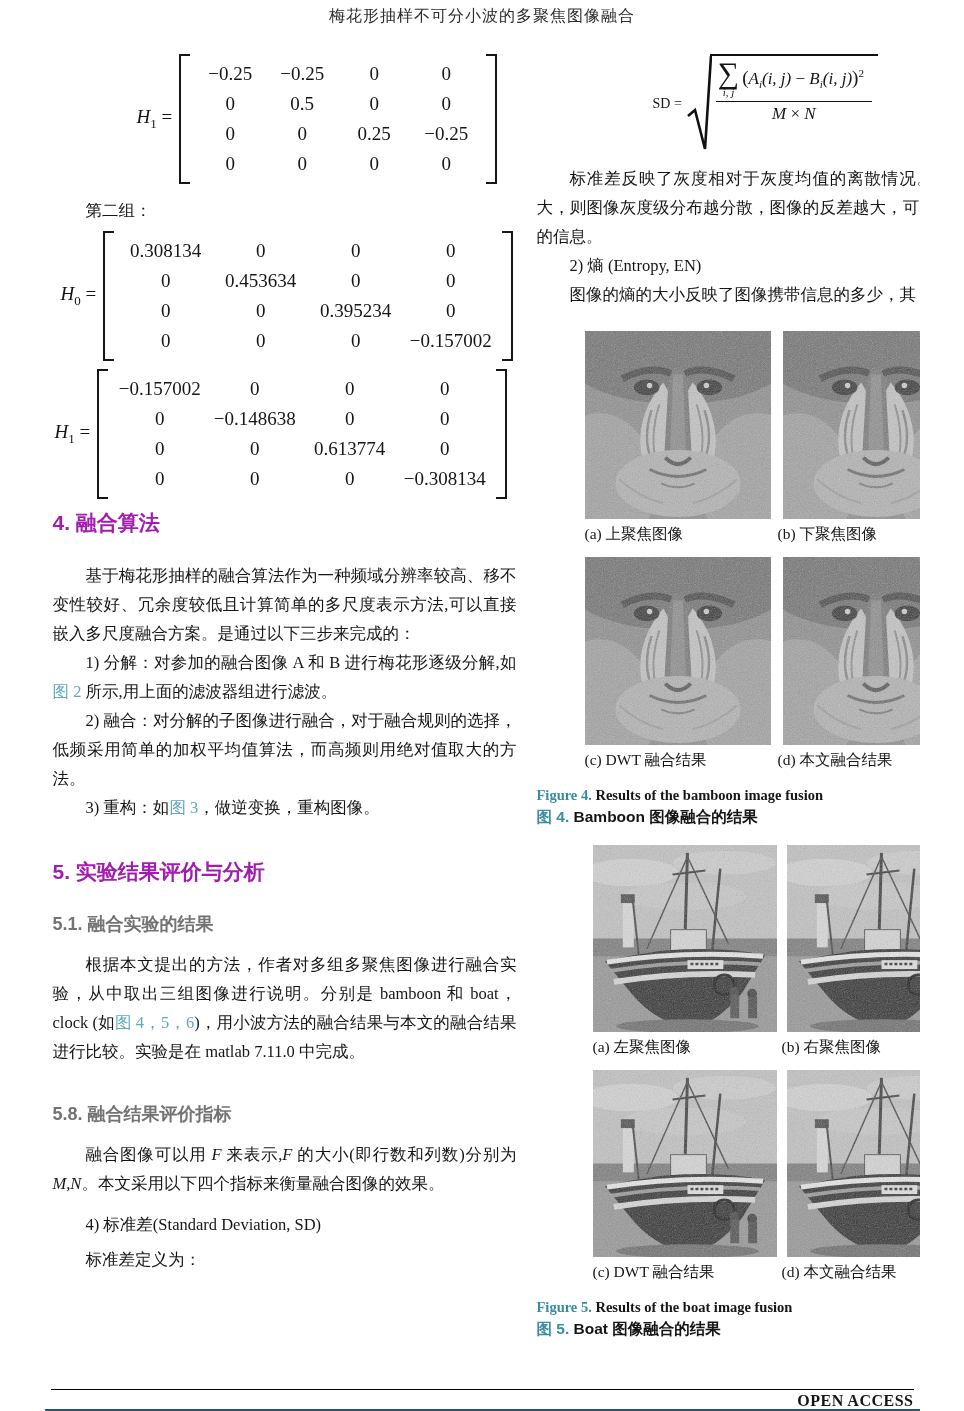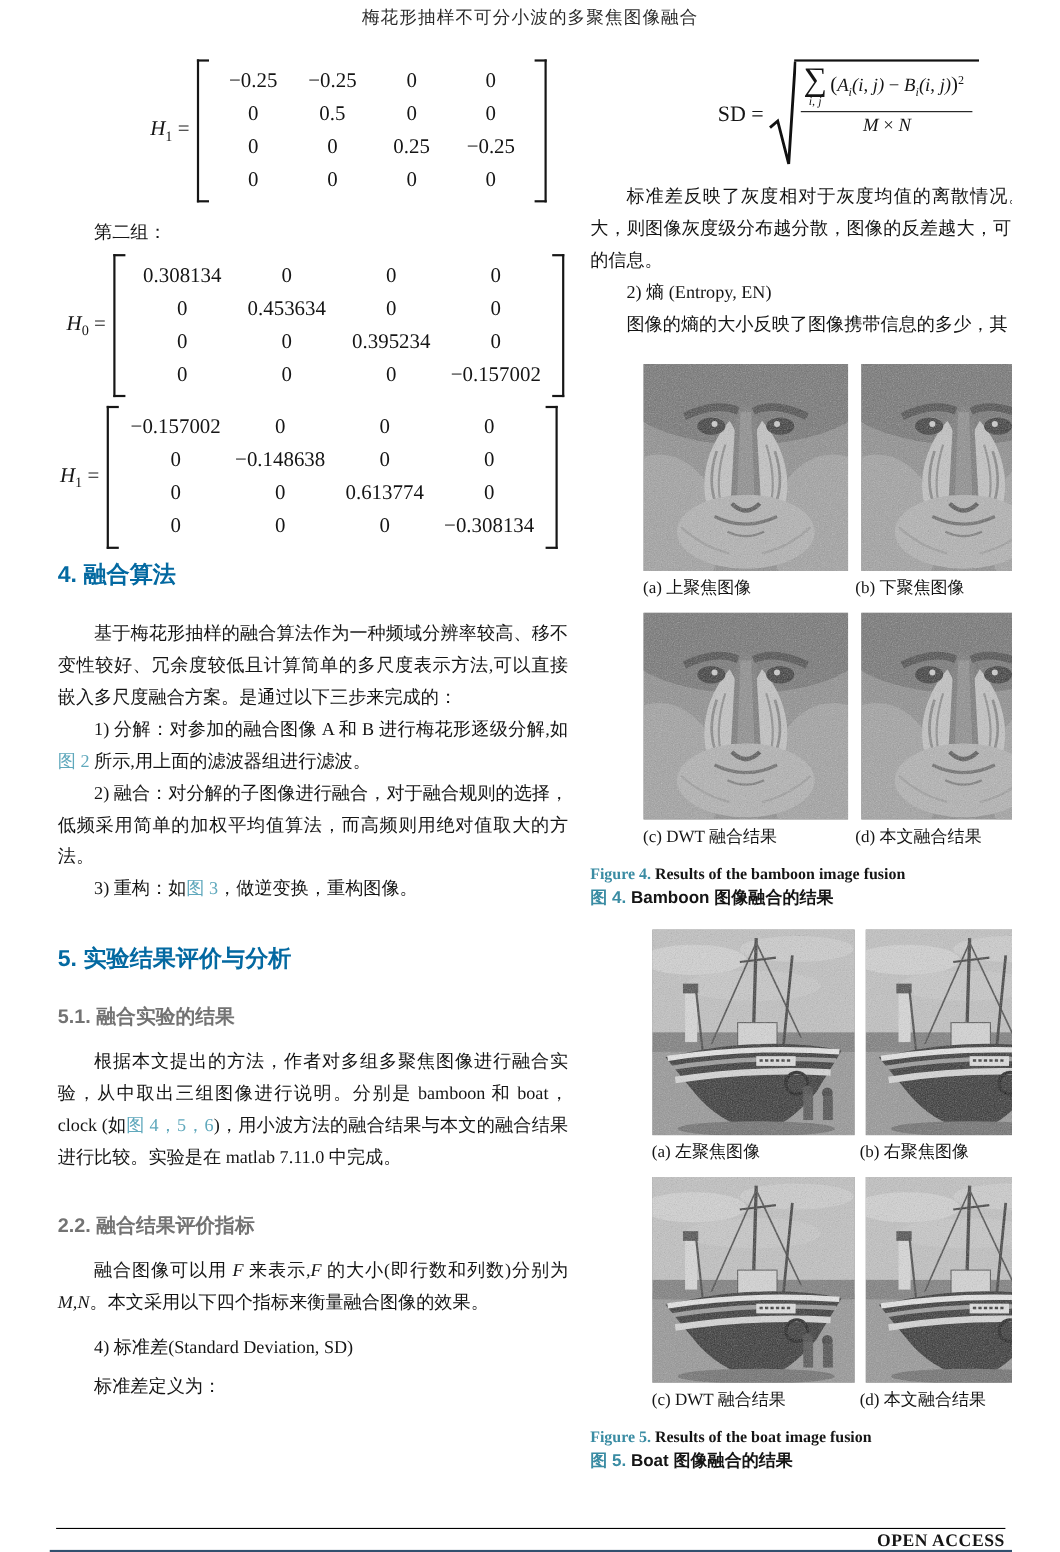--- a/index.html
+++ b/index.html
@@ -9,38 +9,38 @@
   .doc-title{position:absolute;top:6px;left:0;right:0;text-align:center;font-size:16px;letter-spacing:1px;color:#2b2b2b;}
   
   .col{position:absolute;top:40px;}
   .col-left{left:8px;width:464px;}
   .col-right{left:492px;width:466px;}
   
   .para{font-size:16.5px;line-height:29px;text-align:justify;text-indent:2em;margin:0;}
   .link{color:#5fa8bc;}
   .ital{font-style:italic;}
   
-  .h-sec{font-family:"Liberation Sans","DejaVu Sans",sans-serif;font-weight:bold;color:#0369a1;font-size:21px;line-height:28px;margin:0;}
+  .h-sec{font-family:"Liberation Sans","DejaVu Sans",sans-serif;font-weight:bold;color:#a21caf;font-size:21px;line-height:28px;margin:0;}
   .h-sub{font-family:"Liberation Sans","DejaVu Sans",sans-serif;font-weight:bold;color:#737373;font-size:18px;line-height:24px;margin:0;}
   
   .mat-block{display:flex;align-items:center;font-size:19px;}
   .mat-label{white-space:nowrap;margin-right:7px;}
   .mat-label i{font-family:"Liberation Serif",serif;}
   .mat-label sub{font-size:13px;}
   .bracket{width:9px;border:2px solid #161616;align-self:stretch;}
   .bracket.left{border-right:none;}
   .bracket.right{border-left:none;}
   .mgrid{display:flex;flex-direction:column;padding:5px 4px;}
   .mrow{display:flex;}
   .mcell{text-align:center;line-height:30px;}
   .narrow .mcell{width:72px;}
   .wide .mcell{width:95px;}
   
   .equation{display:flex;align-items:center;margin:14px 0 0 0;padding-left:116px;height:100px;}
-  .eq-lhs{font-size:20px;margin-right:4px;white-space:nowrap;}
+  .eq-lhs{font-size:14px;margin-right:4px;white-space:nowrap;}
   .root-group{display:flex;align-items:flex-start;}
   .radical-svg{display:block;margin-right:-2px;}
   .under-root{border-top:2.2px solid #111;padding:4px 6px 0 6px;}
   .frac-num{display:flex;align-items:center;justify-content:center;border-bottom:1.6px solid #111;padding:0 8px 3px 2px;}
   .sum-block{display:inline-flex;flex-direction:column;align-items:center;margin-right:3px;}
   .sum-glyph{font-size:30px;line-height:26px;}
   .sum-limits{font-size:11px;font-style:italic;line-height:12px;}
   .num-expr{font-size:17px;white-space:nowrap;}
   .num-expr sub{font-size:11px;font-style:italic;}
   .num-expr sup{font-size:11px;}
@@ -246,21 +246,21 @@
     <p class="para" style="margin-top:24px"><span>基于梅花形抽样的融合算法作为一种频域分辨率较高、移不变性较好、冗余度较低且计算简单的多尺度表示方法,可以直接嵌入多尺度融合方案。是通过以下三步来完成的：</span></p>
     <p class="para"><span>1) 分解：对参加的融合图像 A 和 B 进行梅花形逐级分解,如</span><span class="link">图 2</span><span> 所示,用上面的滤波器组进行滤波。</span></p>
     <p class="para"><span>2) 融合：对分解的子图像进行融合，对于融合规则的选择，低频采用简单的加权平均值算法，而高频则用绝对值取大的方法。</span></p>
     <p class="para"><span>3) 重构：如</span><span class="link">图 3</span><span>，做逆变换，重构图像。</span></p>
 
     <h2 class="h-sec" style="margin-top:36px">5. 实验结果评价与分析</h2>
     <h3 class="h-sub" style="margin-top:26px">5.1. 融合实验的结果</h3>
 
     <p class="para" style="margin-top:14px"><span>根据本文提出的方法，作者对多组多聚焦图像进行融合实验，从中取出三组图像进行说明。分别是 bamboon 和 boat，clock (如</span><span class="link">图 4，5，6</span><span>)，用小波方法的融合结果与本文的融合结果进行比较。实验是在 matlab 7.11.0 中完成。</span></p>
 
-    <h3 class="h-sub" style="margin-top:36px">2.2. 融合结果评价指标</h3>
+    <h3 class="h-sub" style="margin-top:36px">5.8. 融合结果评价指标</h3>
 
     <p class="para" style="margin-top:14px"><span>融合图像可以用 </span><span class="ital">F</span><span> 来表示,</span><span class="ital">F</span><span> 的大小(即行数和列数)分别为 </span><span class="ital">M,N</span><span>。本文采用以下四个指标来衡量融合图像的效果。</span></p>
     <p class="para" style="margin-top:12px"><span>4) 标准差(Standard Deviation, SD)</span></p>
     <p class="para" style="margin-top:6px"><span>标准差定义为：</span></p>
 
   </div>
 
   <div class="col col-right">
 
     <div class="equation">

